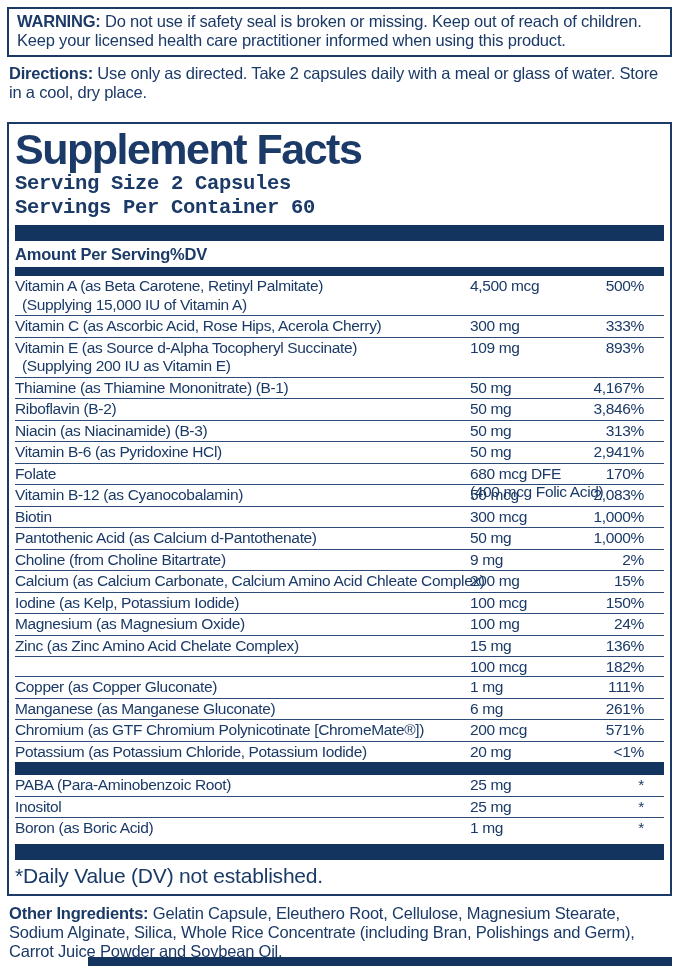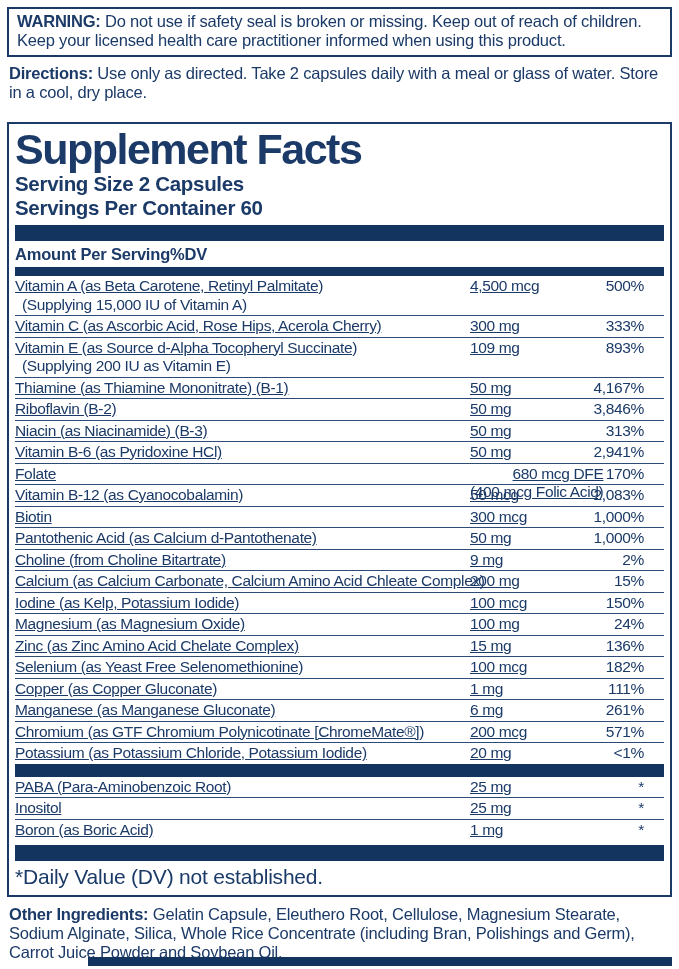--- a/index.html
+++ b/index.html
@@ -35,45 +35,45 @@
     border:2px solid var(--navy);
     padding:2px 6px 0 6px;
   }
   .facts-title{
     font-size:43px;
     font-weight:bold;
     letter-spacing:-1.5px;
     line-height:46px;
   }
   .serving-line{
-    font-size:20.5px;font-weight:bold;line-height:24px;letter-spacing:-0.3px;
+    font-size:20.5px;font-weight:bold;line-height:24px;letter-spacing:-0.3px;font-family:Liberation Mono, monospace;
   }
   .bar{background:var(--bar);}
   .bar-thick{height:16px;margin-top:5px;}
   .bar-mid{height:13px;}
   .bar-thin{height:9px;}
   .col-header{
     display:flex;justify-content:flex-start;align-items:flex-end;
     font-weight:bold;font-size:16.5px;
     padding:4px 0 3px 0;
   }
   .rows{width:100%;}
   .n-row{
     position:relative;
     border-bottom:1px solid var(--line);
     font-size:15.5px;line-height:18.5px;
     padding:1px 0;
     letter-spacing:-0.35px;
     min-height:20px;
   }
-  .n-name{white-space:nowrap;display:block;padding-right:0;text-decoration:underline;}
+  .n-name{white-space:nowrap;display:block;padding-right:0;}
   .n-sub{white-space:nowrap;display:block;padding-left:7px;}
   .n-amount{
     position:absolute;left:455px;top:1px;
-    white-space:nowrap;text-align:right;text-decoration:underline;
+    white-space:nowrap;text-align:left;
   }
   .n-amount .amt-note{display:block;}
   .n-dv{
     position:absolute;right:20px;top:1px;
     text-align:center;white-space:nowrap;
   }
   .rows .n-row:last-child{border-bottom:none;}
   .group2{margin-top:0;}
   .bar-after-main{margin-top:0;}
   .bar-after-secondary{margin-top:5px;}
@@ -195,21 +195,20 @@
           <span class="n-name">Magnesium (as Magnesium Oxide)</span>
           <span class="n-amount"><span>100 mg</span></span>
           <span class="n-dv">24%</span>
         </div>
         <div class="n-row">
           <span class="n-name">Zinc (as Zinc Amino Acid Chelate Complex)</span>
           <span class="n-amount"><span>15 mg</span></span>
           <span class="n-dv">136%</span>
         </div>
         <div class="n-row">
-          <span class="n-name">Selenium (as Yeast Free Selenomethionine)</span>
           <span class="n-amount"><span>100 mcg</span></span>
           <span class="n-dv">182%</span>
         </div>
         <div class="n-row">
           <span class="n-name">Copper (as Copper Gluconate)</span>
           <span class="n-amount"><span>1 mg</span></span>
           <span class="n-dv">111%</span>
         </div>
         <div class="n-row">
           <span class="n-name">Manganese (as Manganese Gluconate)</span>

